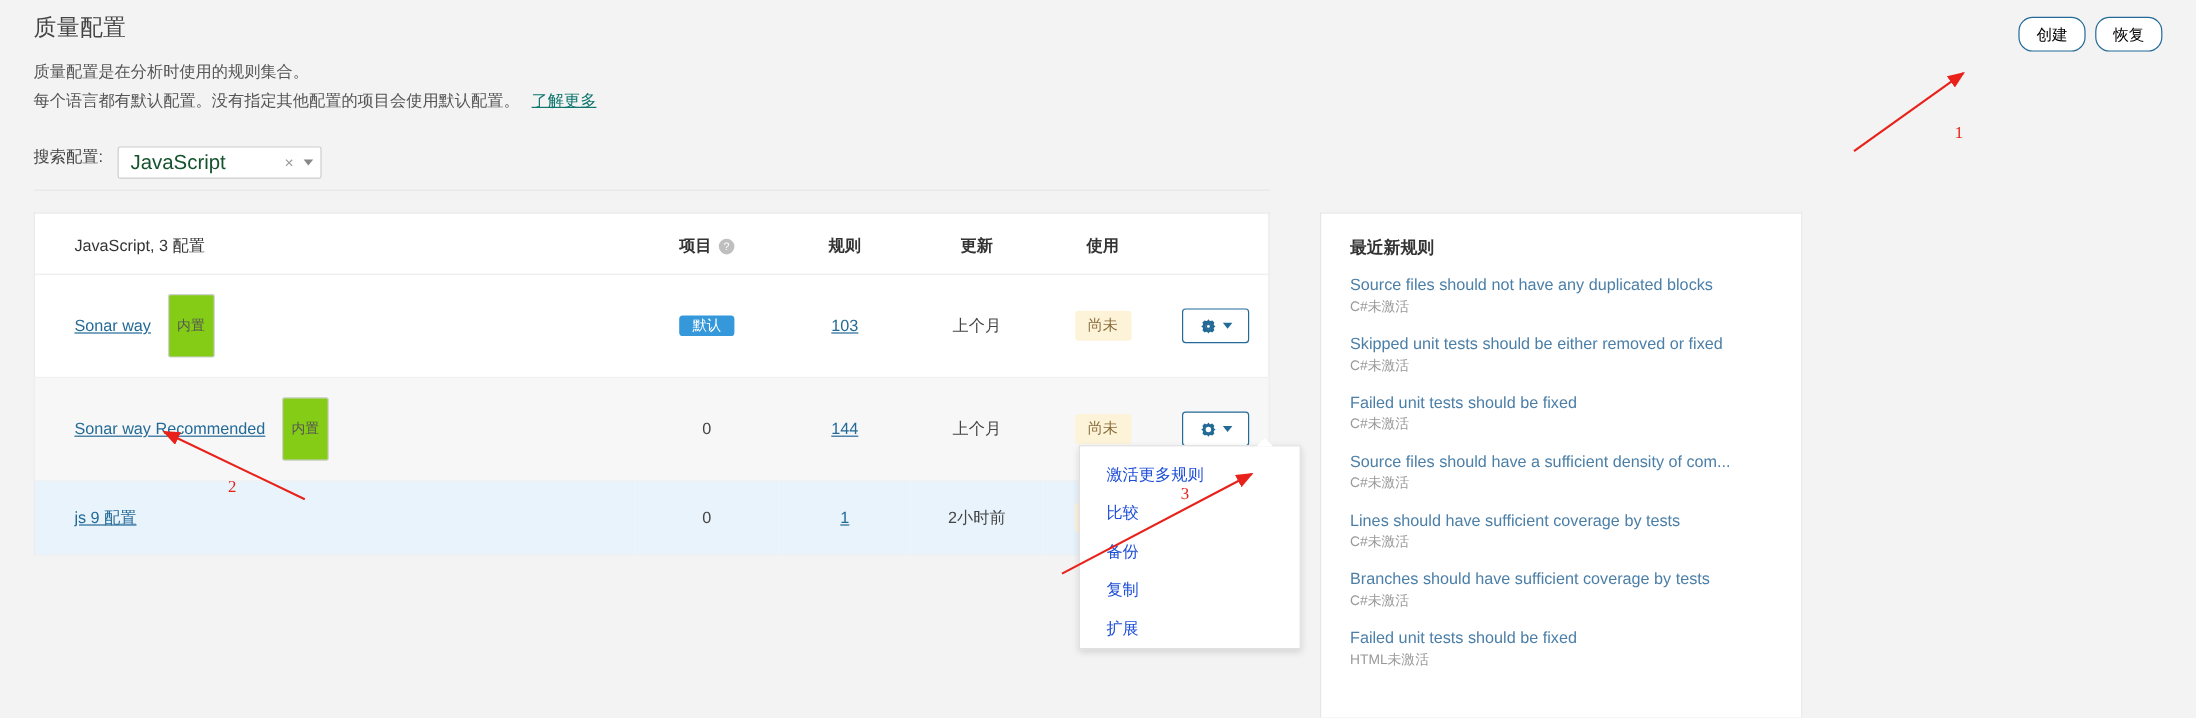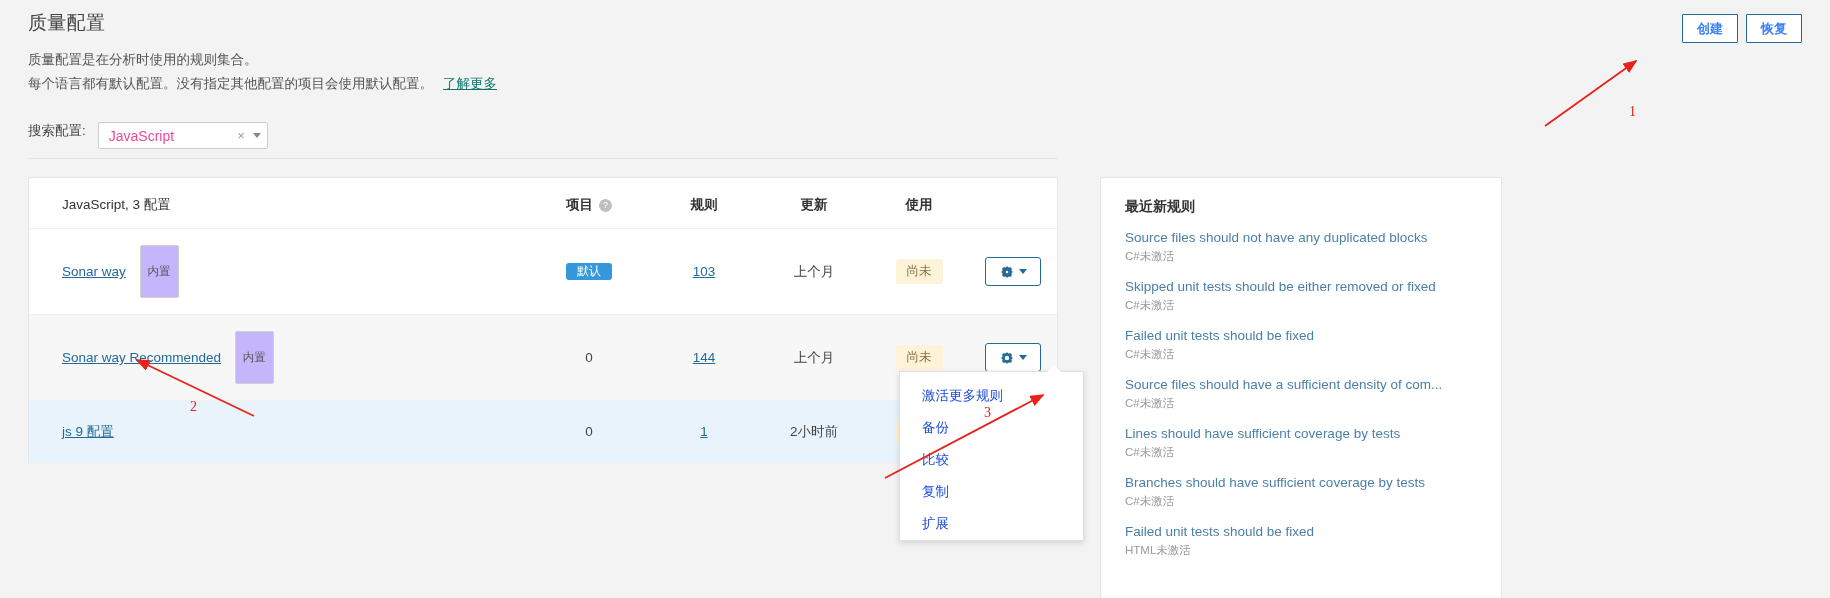--- a/index.html
+++ b/index.html
@@ -45,28 +45,27 @@
   
   .head-actions {
     position: absolute;
     right: 28px; top: 14px;
     display: flex;
     gap: 8px;
   }
   .btn {
     background: #fff;
     border: 1px solid #236a97;
-    color: #3b82f6;
+    color: #000000;
     font-size: 13px;
     padding: 5px 14px;
-    border-radius: 1px;
+    border-radius: 12px;
     cursor: pointer;
     font-family: inherit;
     line-height: 17px;
-    font-weight: bold;
   }
 
   
   .search-row {
     position: absolute;
     left: 28px; top: 122px;
     display: flex;
     gap: 12px;
   }
   .search-label {
@@ -78,22 +77,22 @@
     height: 27px;
     border: 1px solid #cdcdcd;
     background: #fff;
     border-radius: 2px;
     display: flex;
     align-items: center;
     padding: 0 6px 0 10px;
     position: relative;
   }
   .select-value {
-    font-size: 14px;
-    color: #ec4899;
+    font-size: 17px;
+    color: #14532d;
     flex: 1;
   }
   .select-clear {
     color: #999;
     font-size: 13px;
     padding: 0 8px;
     cursor: pointer;
     line-height: 1;
   }
   .select-caret {
@@ -173,21 +172,21 @@
 
   .profile-link {
     color: #236a97;
     text-decoration: underline;
     cursor: pointer;
     font-size: 13.5px;
   }
   .builtin-tag {
     display: inline-block;
     border: 1px solid #d0d0d0;
-    background: #c4b5fd;
+    background: #84cc16;
     color: #555;
     font-size: 11.5px;
     padding: 18px 7px;
     border-radius: 2px;
     margin-left: 10px;
     vertical-align: 1px;
   }
   .default-badge {
     display: inline-block;
     background: #3498db;
@@ -438,22 +437,22 @@
               <span class="caret-down"></span>
             </span>
           </td>
         </tr>
       </tbody>
     </table>
   </div>
 
   <div class="dropdown">
     <div class="dropdown-item">激活更多规则</div>
+    <div class="dropdown-item">比较</div>
     <div class="dropdown-item">备份</div>
-    <div class="dropdown-item">比较</div>
     <div class="dropdown-item">复制</div>
     <div class="dropdown-item">扩展</div>
   </div>
 
   <div class="side-card">
     <h2 class="side-title">最近新规则</h2>
     <div class="rule-item">
       <a class="rule-name">Source files should not have any duplicated blocks</a>
       <span class="rule-meta">C#未激活</span>
     </div>

